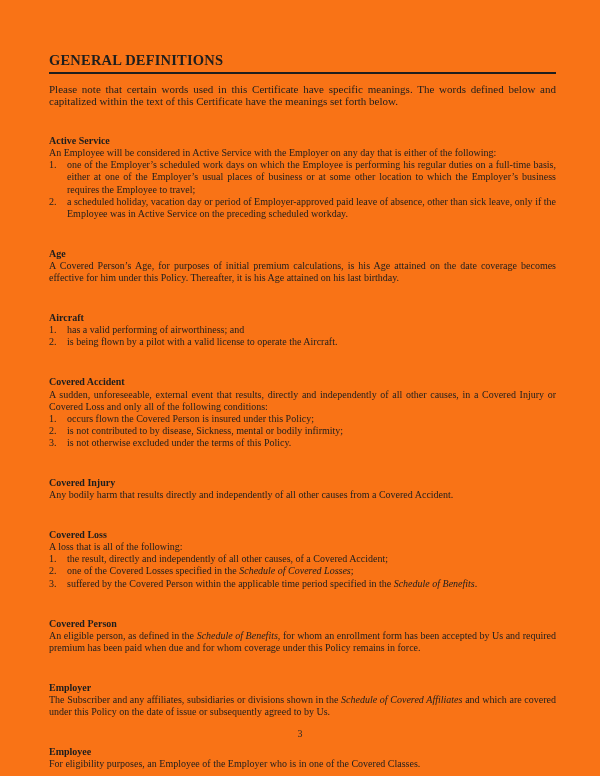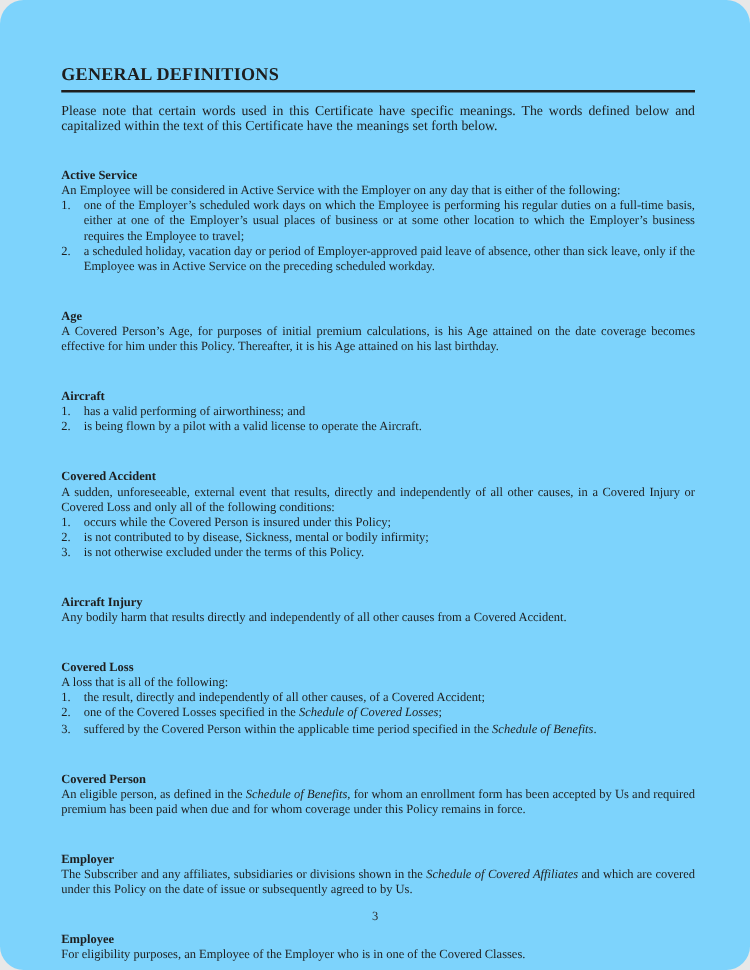--- a/index.html
+++ b/index.html
@@ -1,25 +1,24 @@
 <!DOCTYPE html>
 <html><head>
 <meta charset="utf-8">
 <style>
   html, body { margin: 0; padding: 0; background: #e8e8e8; }
   .page {
     position: relative;
     width: 600px;
     height: 776px;
     margin: 0 auto;
-    background: #7dd3fc;
+    background: #f97316;
     font-family: "Liberation Serif", "DejaVu Serif", serif;
     color: #1e1e1e;
     overflow: hidden;
-    border-radius: 19px;
   }
   .content {
     position: absolute;
     left: 49px;
     top: 52px;
     width: 507px;
   }
   .doc-title {
     font-size: 14.5px;
     font-weight: bold;
@@ -101,33 +100,33 @@
           <div class="li">
             <span class="num">2.</span>
             <span class="li-text"><span>is being flown by a pilot with a valid license to operate the Aircraft.</span></span>
           </div>
         </div>
         <div class="section">
           <div class="heading">Covered Accident</div>
           <div class="body-text"><span>A sudden, unforeseeable, external event that results, directly and independently of all other causes, in a Covered Injury or Covered Loss and only all of the following conditions:</span></div>
           <div class="li">
             <span class="num">1.</span>
-            <span class="li-text"><span>occurs while the Covered Person is insured under this Policy;</span></span>
+            <span class="li-text"><span>occurs flown the Covered Person is insured under this Policy;</span></span>
           </div>
           <div class="li">
             <span class="num">2.</span>
             <span class="li-text"><span>is not contributed to by disease, Sickness, mental or bodily infirmity;</span></span>
           </div>
           <div class="li">
             <span class="num">3.</span>
             <span class="li-text"><span>is not otherwise excluded under the terms of this Policy.</span></span>
           </div>
         </div>
         <div class="section">
-          <div class="heading">Aircraft Injury</div>
+          <div class="heading">Covered Injury</div>
           <div class="body-text"><span>Any bodily harm that results directly and independently of all other causes from a Covered Accident.</span></div>
         </div>
         <div class="section">
           <div class="heading">Covered Loss</div>
           <div class="body-text"><span>A loss that is all of the following:</span></div>
           <div class="li">
             <span class="num">1.</span>
             <span class="li-text"><span>the result, directly and independently of all other causes, of a Covered Accident;</span></span>
           </div>
           <div class="li">

